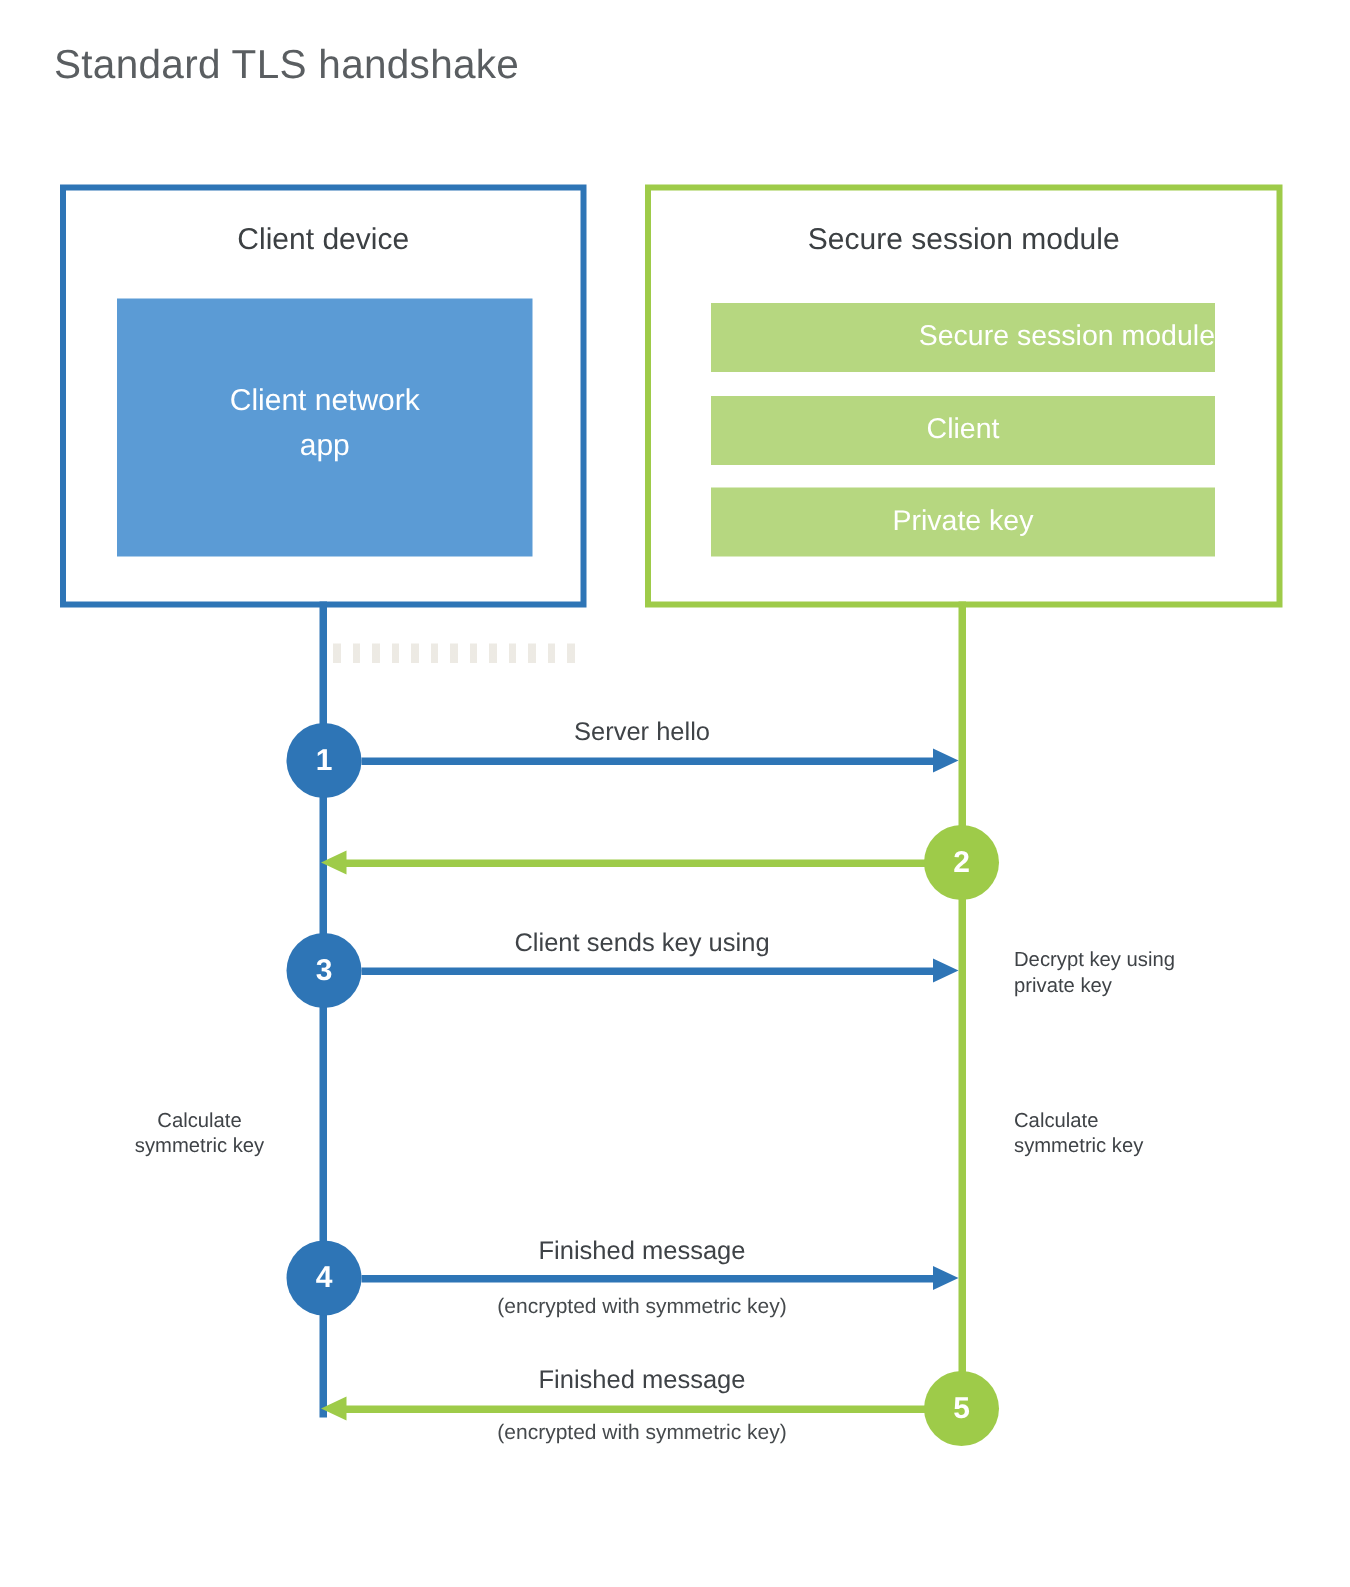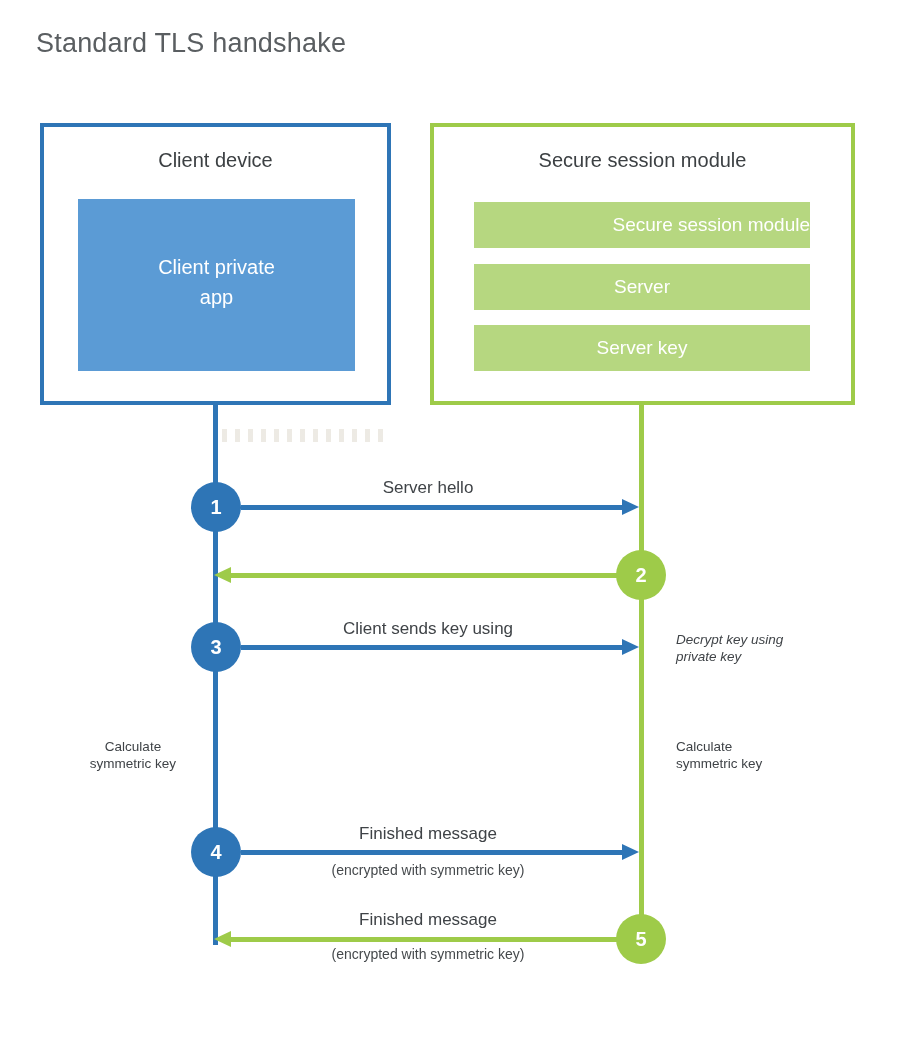--- a/index.html
+++ b/index.html
@@ -89,41 +89,41 @@
   }
   .msg-sublabel {
     left: 198px; width: 460px;
     text-align: center;
     font-size: 14px; color: #45494c;
   }
 
   .side-note {
     font-size: 13.5px; line-height: 17px; color: #3f4347;
   }
-  .note-decrypt { left: 676px; top: 631px; width: 128px; text-align: left; font-style: italic; }
+  .note-decrypt { left: 676px; top: 631px; width: 128px; text-align: left; }
   .note-calc-left { left: 78px; top: 738px; width: 110px; text-align: center; }
   .note-calc-right { left: 676px; top: 738px; width: 110px; text-align: left; }
 </style>
 </head>
 <body>
 
 <div id="canvas">
 
   <div class="abs page-title">Standard TLS handshake</div>
 
   <div class="abs entity-box client-box"></div>
   <div class="abs entity-title client-title">Client device</div>
   <div class="abs client-app"></div>
-  <div class="abs client-app-label">Client private app</div>
+  <div class="abs client-app-label">Client network app</div>
 
   <div class="abs entity-box server-box"></div>
   <div class="abs entity-title server-title">Secure session module</div>
   <div class="abs module-bar bar-0">Secure session module</div>
-  <div class="abs module-bar bar-1">Server</div>
-  <div class="abs module-bar bar-2">Server key</div>
+  <div class="abs module-bar bar-1">Client</div>
+  <div class="abs module-bar bar-2">Private key</div>
 
   <div class="abs lifeline lifeline-client"></div>
   <div class="abs lifeline lifeline-server"></div>
 
   <div class="abs ghost"></div>
 
   <div class="abs msg-label" style="top:478px">Server hello</div>
   <div class="abs arrow-line blue-line" style="left:241px; top:505px; width:383px"></div>
   <div class="abs arrowhead head-right" style="left:622px; top:499px"></div>
   <div class="abs step-circle blue-bg circle-x-client" style="top:482px"><span>1</span></div>

